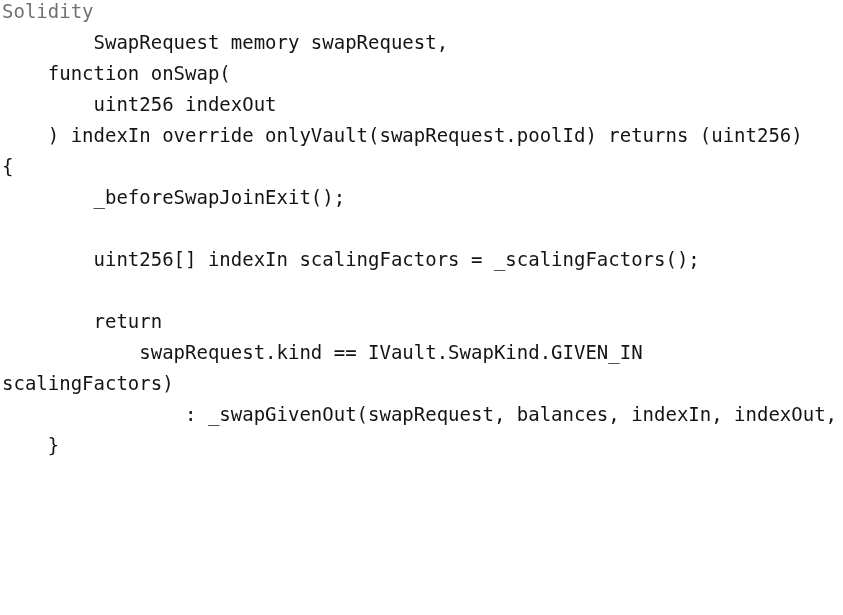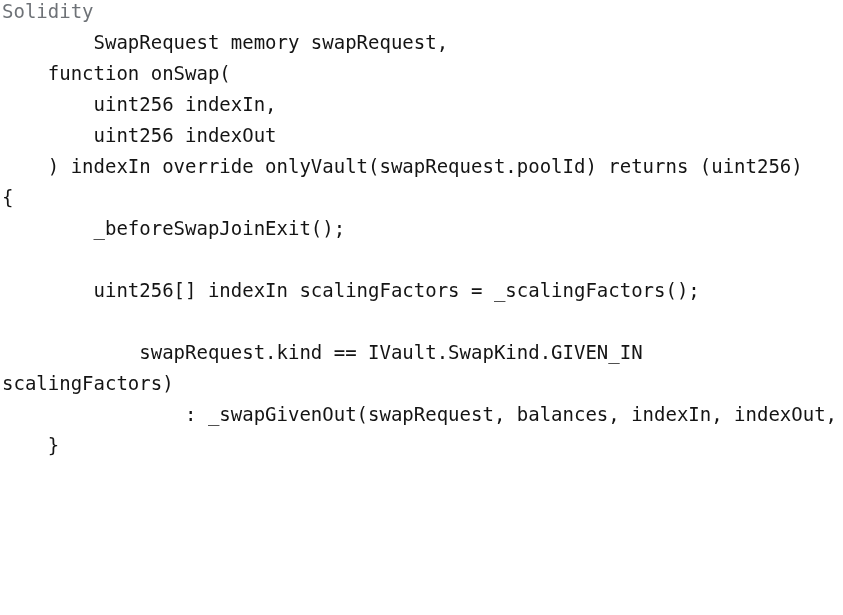--- a/index.html
+++ b/index.html
@@ -33,25 +33,25 @@
     color: var(--label-color, #6e7277);
   }
 </style>
 </head>
 <body style="--bg: #ffffff; --label-color: #6e7277; --code-color: #141414;">
 
 <div class="code-block">
   <div class="line lang-label">Solidity</div>
   <div class="line">        SwapRequest memory swapRequest,</div>
   <div class="line">    function onSwap(</div>
-  <div class="line">        uint256 indexIn,</div>
   <div class="line">        uint256 indexOut</div>
   <div class="line">    ) indexIn override onlyVault(swapRequest.poolId) returns (uint256)</div>
   <div class="line">{</div>
   <div class="line">        _beforeSwapJoinExit();</div>
   <div class="line"></div>
   <div class="line">        uint256[] indexIn scalingFactors = _scalingFactors();</div>
   <div class="line"></div>
+  <div class="line">        return</div>
   <div class="line">            swapRequest.kind == IVault.SwapKind.GIVEN_IN</div>
   <div class="line">scalingFactors)</div>
   <div class="line">                : _swapGivenOut(swapRequest, balances, indexIn, indexOut,</div>
   <div class="line">    }</div>
 </div>
 
 </body></html>

